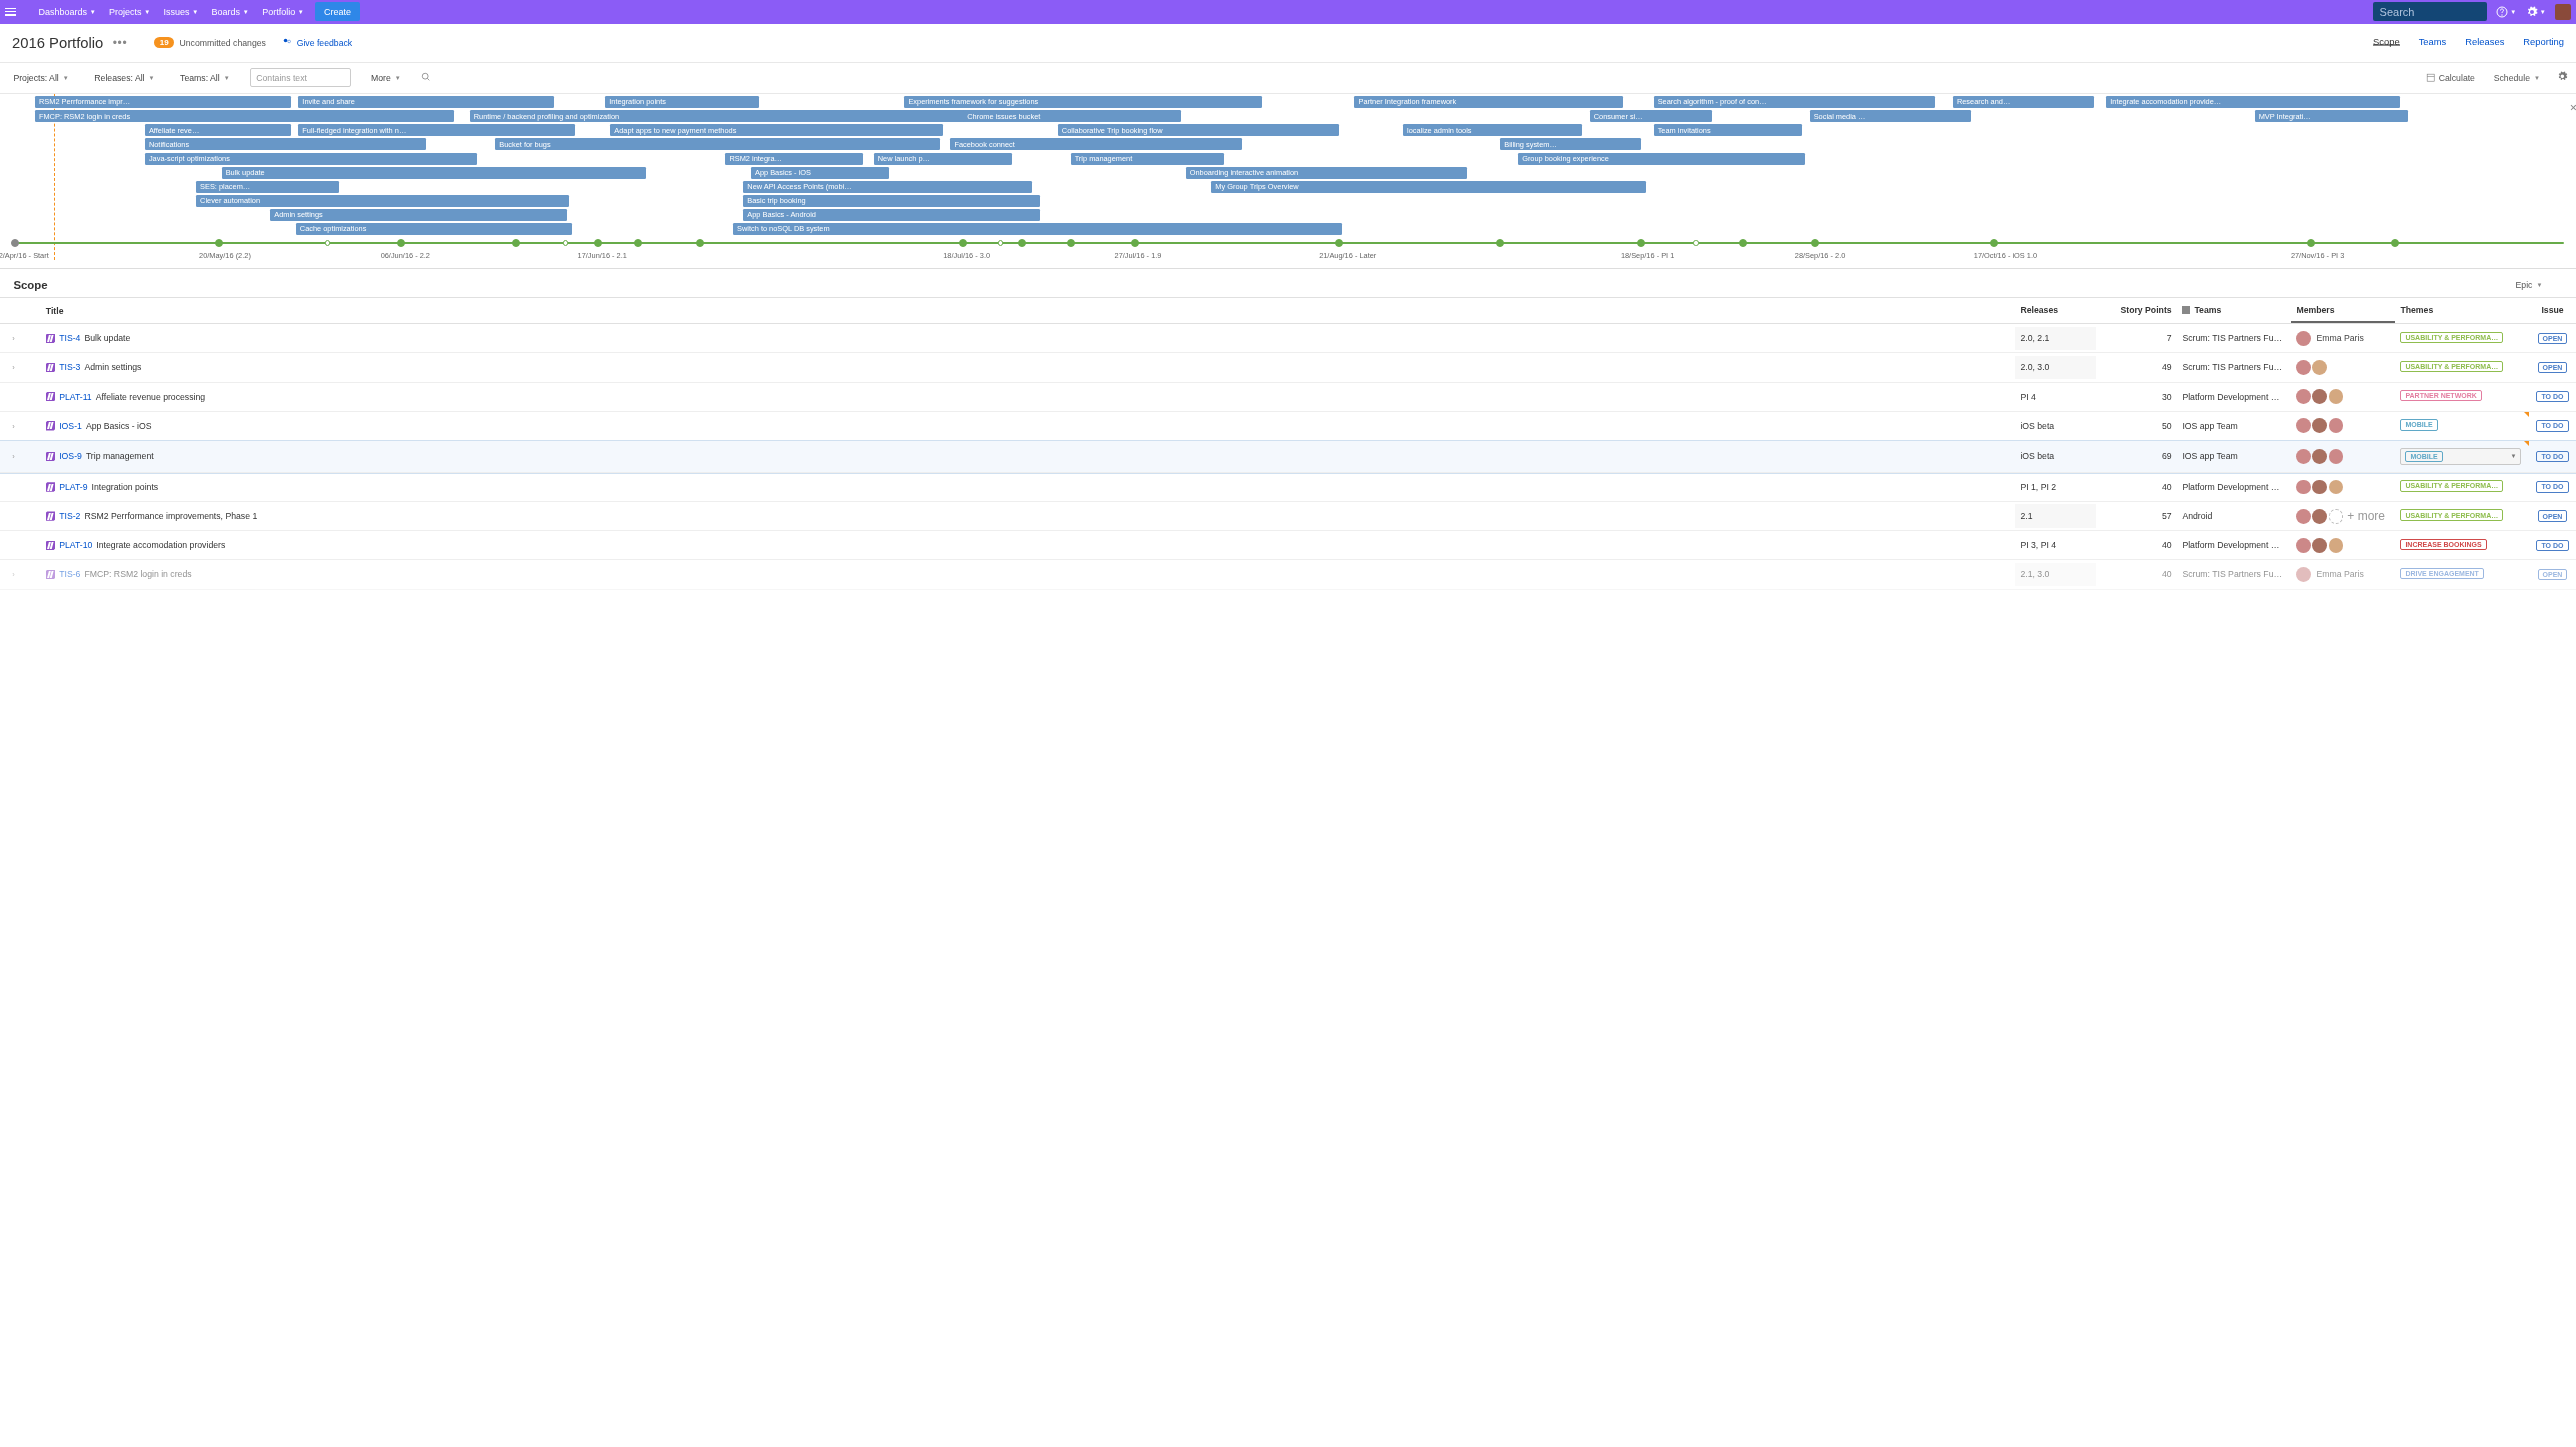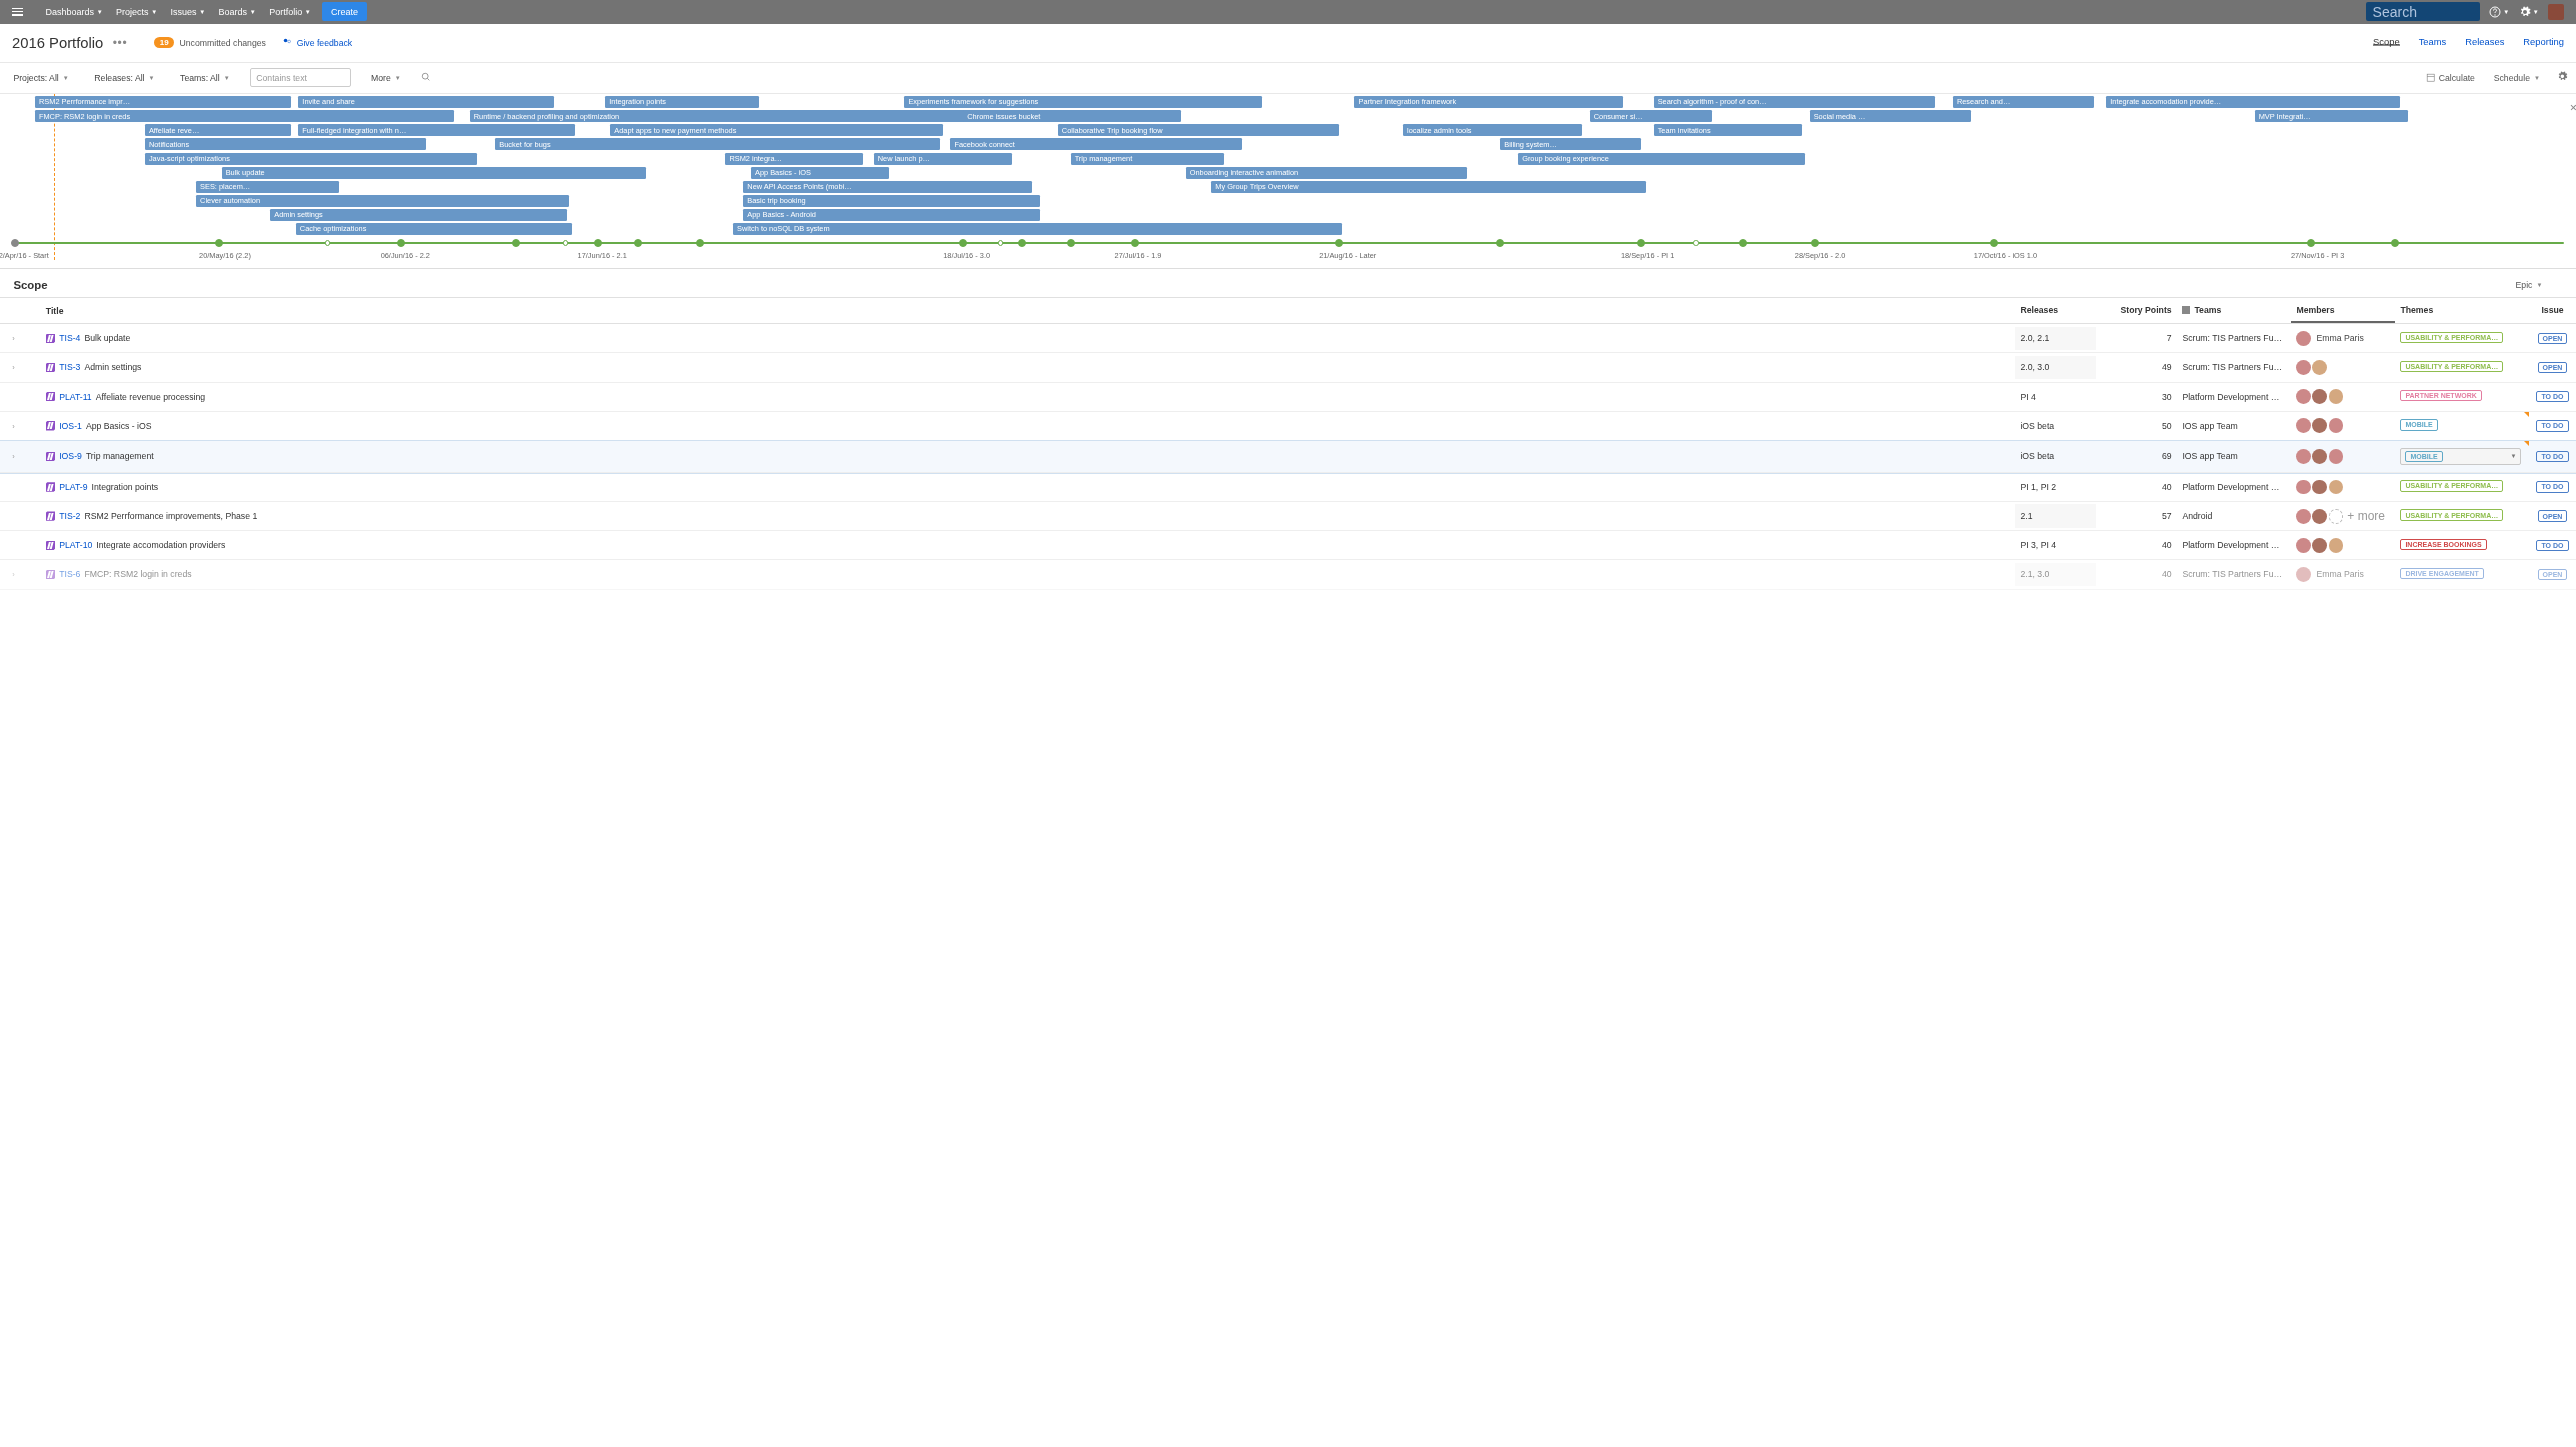--- a/index.html
+++ b/index.html
@@ -1,27 +1,27 @@
 <!DOCTYPE html>
 <html style="font-size:10.7px"><head>
 <meta charset="utf-8">
 <style>
 * { box-sizing: border-box; margin: 0; padding: 0; }
 body { font-family: -apple-system, BlinkMacSystemFont, "Segoe UI", Arial, sans-serif; font-size: 8.7px; color: #333; background: #fff; overflow-x: hidden; }
 
 
-.topnav { background: #737373; height: 23.5px; display: flex; align-items: center; padding: 0 12px; color: #fff; }
+.topnav { background: #8b5cf6; height: 23.5px; display: flex; align-items: center; padding: 0 5px; color: #fff; }
 .hamburger { width: 14.8px; height: 14.8px; display:flex; flex-direction:column; justify-content:center; gap:2px; margin-right: 12px; cursor:pointer;}
 .hamburger span { display:block; height:1.3px; background:#fff; width:10.7px;}
 .topnav .nav-item { padding: 0 6.7px; height: 23.5px; display:flex; align-items:center; cursor:pointer; font-size: 9px; }
 .topnav .nav-item .caret { margin-left:2.7px; font-size:6px;}
 .topnav .create-btn { background:#2e87e8; padding: 0 9.4px; margin-left:4px; height:19px; display:flex;align-items:center; border-radius:2px; cursor:pointer;}
 .topnav-spacer { flex:1; }
 .search-box { background: #134675; height:19px; display:flex; align-items:center; padding:0 6.7px; width: 114px; border-radius:2px;}
-.search-box input { background:transparent; border:none; outline:none; color:#fff; flex:1; font-size:14px;}
+.search-box input { background:transparent; border:none; outline:none; color:#fff; flex:1; font-size:11px;}
 .search-box input::placeholder{color:#b0c4de;}
 .search-box svg{width:9.4px;height:9.4px;}
 .top-icon { margin-left:9.4px; cursor:pointer; display:flex; align-items:center;}
 .top-icon .caret{font-size:6px;margin-left:2px;}
 .avatar-img { width:16px;height:16px;background:#8a4a3a;border-radius:2px;margin-left:9.4px;}
 
 
 .subheader { height:39px; display:flex; align-items:center; padding: 16px 12px; border-bottom: 0.7px solid #e8e8e8;}
 .plan-title { font-size: 14.8px; color:#333; font-weight:500;}
 .meatball { margin-left: 9.4px; color:#888; font-size:12px; cursor:pointer; letter-spacing:0.7px;}

